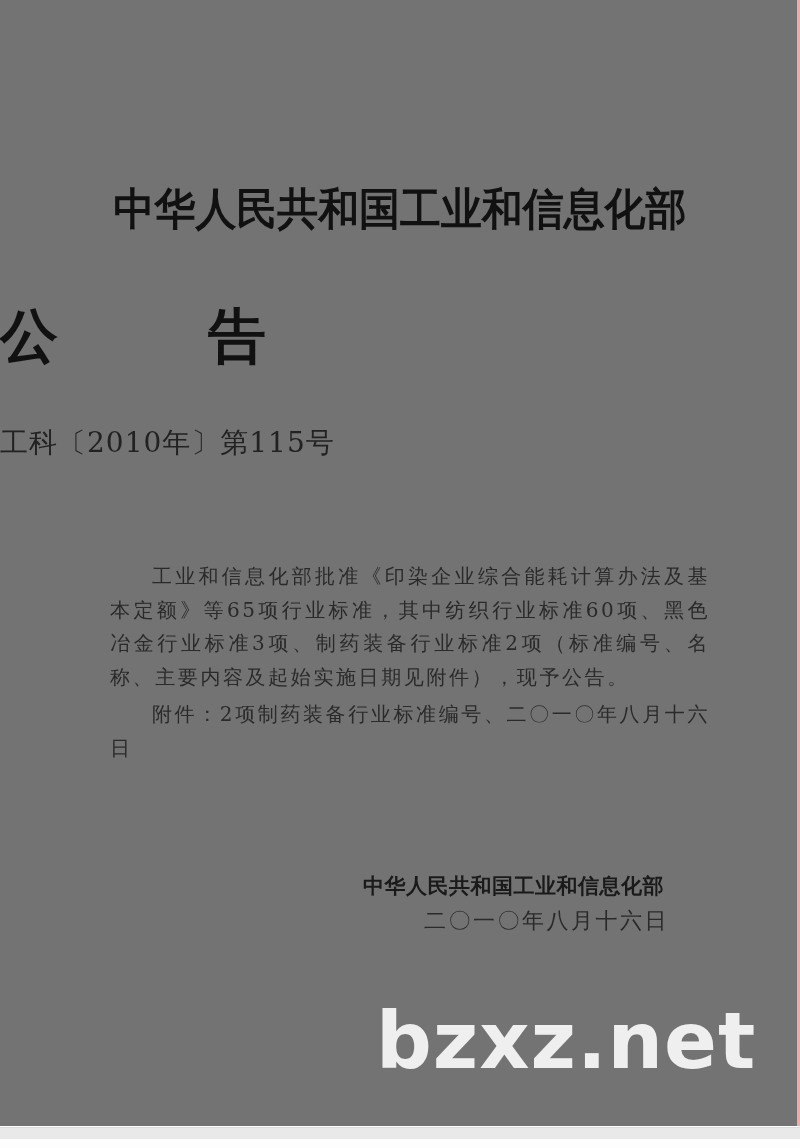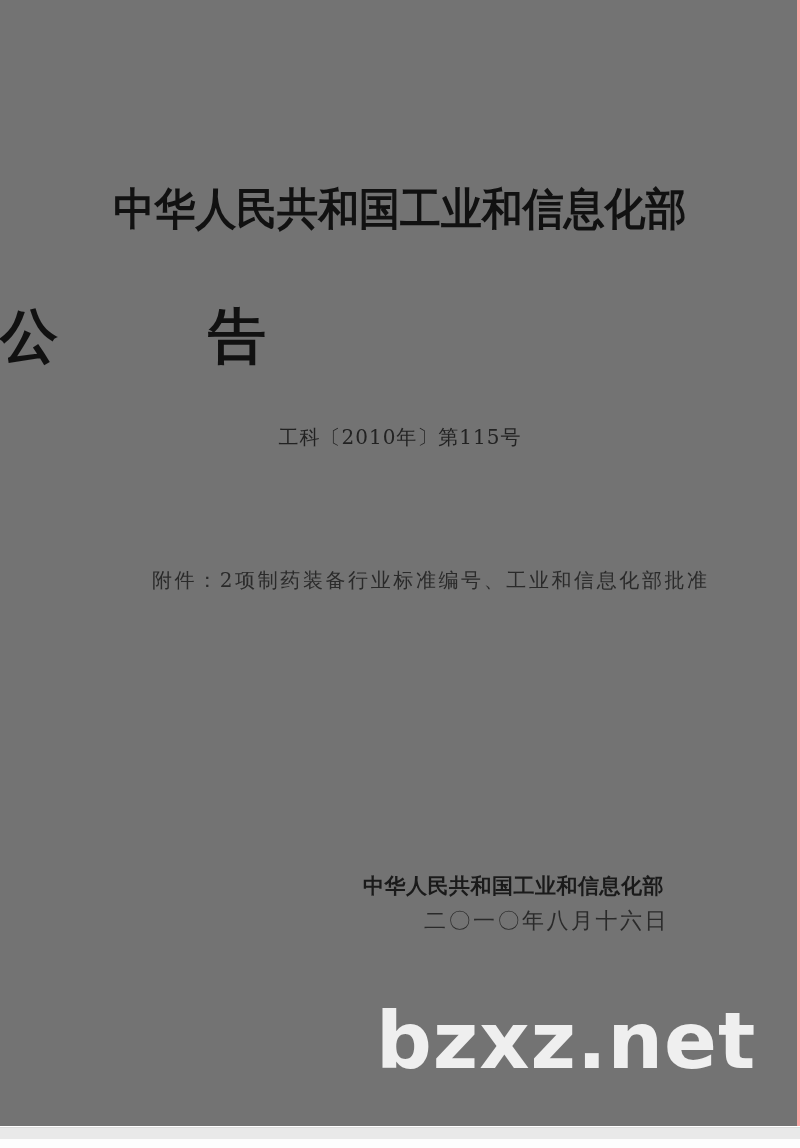--- a/index.html
+++ b/index.html
@@ -64,22 +64,21 @@
     .doc-type span {
       display: inline-block;
     }
     .doc-type .gap {
       width: 150px;
     }
     .doc-number {
       position: absolute;
       left: 0; top: 424px;
       width: 800px;
-      text-align: center;
-      font-size: 20px;
+      font-size: 28px;
       color: #222;
       letter-spacing: 1px;
     }
     .body-text {
       position: absolute;
       left: 110px;
       top: 560px;
       width: 600px;
       font-size: 20px;
       line-height: 33.5px;
@@ -133,21 +132,22 @@
 
   <div class="org-title">中华人民共和国工业和信息化部</div>
 
   <div class="doc-type">
     <span>公</span><span class="gap"></span><span>告</span>
   </div>
 
   <div class="doc-number">工科〔2010年〕第115号</div>
 
   <div class="body-text">
-    <p class="attach">附件：2项制药装备行业标准编号、工业和信息化部批准</p>
+    <p class="p1">工业和信息化部批准《印染企业综合能耗计算办法及基本定额》等65项行业标准，其中纺织行业标准60项、黑色冶金行业标准3项、制药装备行业标准2项（标准编号、名称、主要内容及起始实施日期见附件），现予公告。</p>
+    <p class="attach">附件：2项制药装备行业标准编号、二〇一〇年八月十六日</p>
   </div>
 
   <div class="signature">中华人民共和国工业和信息化部</div>
   <div class="date">二〇一〇年八月十六日</div>
 
   <div class="watermark">bzxz.net</div>
 </div>
 
 <div class="bottom-strip"></div>
 <div class="bottom-rest"></div>

